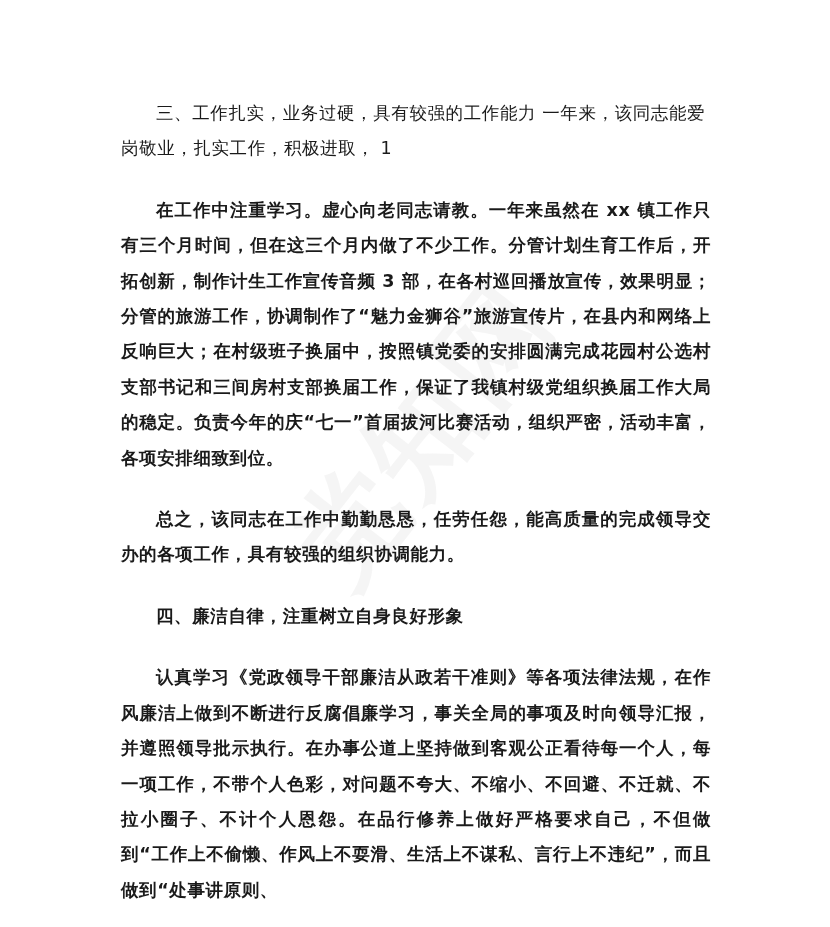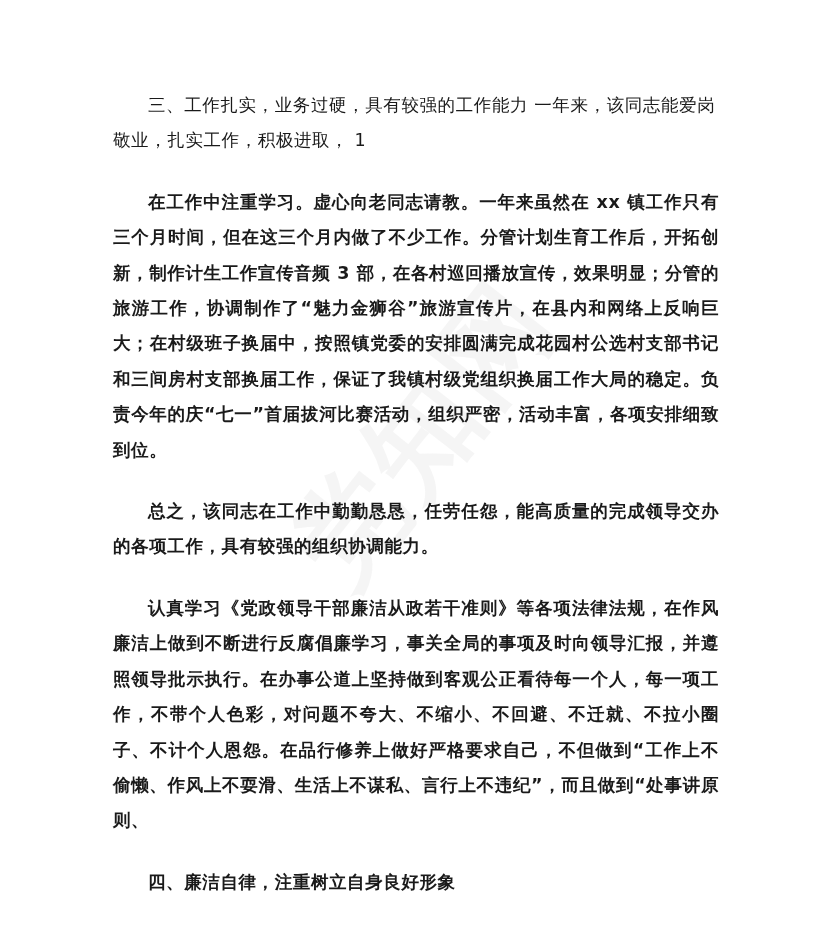--- a/index.html
+++ b/index.html
@@ -15,21 +15,21 @@
       font-family: "DejaVu Sans", "Liberation Sans", sans-serif;
       color: #1a1a1a;
     }
     .page {
       position: absolute;
       left: 105px;
       top: 80px;
       width: 622px;
     }
     .para {
-      margin: 8px;
+      margin: 16px;
       font-size: 17.5px;
       line-height: 35.4px;
       text-indent: 2em;
       text-align: justify;
       letter-spacing: 0.6px;
       word-break: break-all;
     }
     .para + .para {
       margin-top: 26px;
       font-weight: bold;
@@ -54,15 +54,15 @@
   </style>
 </head>
 <body>
 
 <div class="watermark">党知网</div>
 
 <div class="page">
   <p class="para heading">三、工作扎实，业务过硬，具有较强的工作能力 一年来，该同志能爱岗敬业，扎实工作，积极进取， 1</p>
   <p class="para">在工作中注重学习。虚心向老同志请教。一年来虽然在 xx 镇工作只有三个月时间，但在这三个月内做了不少工作。分管计划生育工作后，开拓创新，制作计生工作宣传音频 3 部，在各村巡回播放宣传，效果明显；分管的旅游工作，协调制作了“魅力金狮谷”旅游宣传片，在县内和网络上反响巨大；在村级班子换届中，按照镇党委的安排圆满完成花园村公选村支部书记和三间房村支部换届工作，保证了我镇村级党组织换届工作大局的稳定。负责今年的庆“七一”首届拔河比赛活动，组织严密，活动丰富，各项安排细致到位。</p>
   <p class="para">总之，该同志在工作中勤勤恳恳，任劳任怨，能高质量的完成领导交办的各项工作，具有较强的组织协调能力。</p>
+  <p class="para heading">四、廉洁自律，注重树立自身良好形象</p>
   <p class="para">认真学习《党政领导干部廉洁从政若干准则》等各项法律法规，在作风廉洁上做到不断进行反腐倡廉学习，事关全局的事项及时向领导汇报，并遵照领导批示执行。在办事公道上坚持做到客观公正看待每一个人，每一项工作，不带个人色彩，对问题不夸大、不缩小、不回避、不迁就、不拉小圈子、不计个人恩怨。在品行修养上做好严格要求自己，不但做到“工作上不偷懒、作风上不耍滑、生活上不谋私、言行上不违纪”，而且做到“处事讲原则、</p>
-  <p class="para heading">四、廉洁自律，注重树立自身良好形象</p>
 </div>
 
 </body></html>

